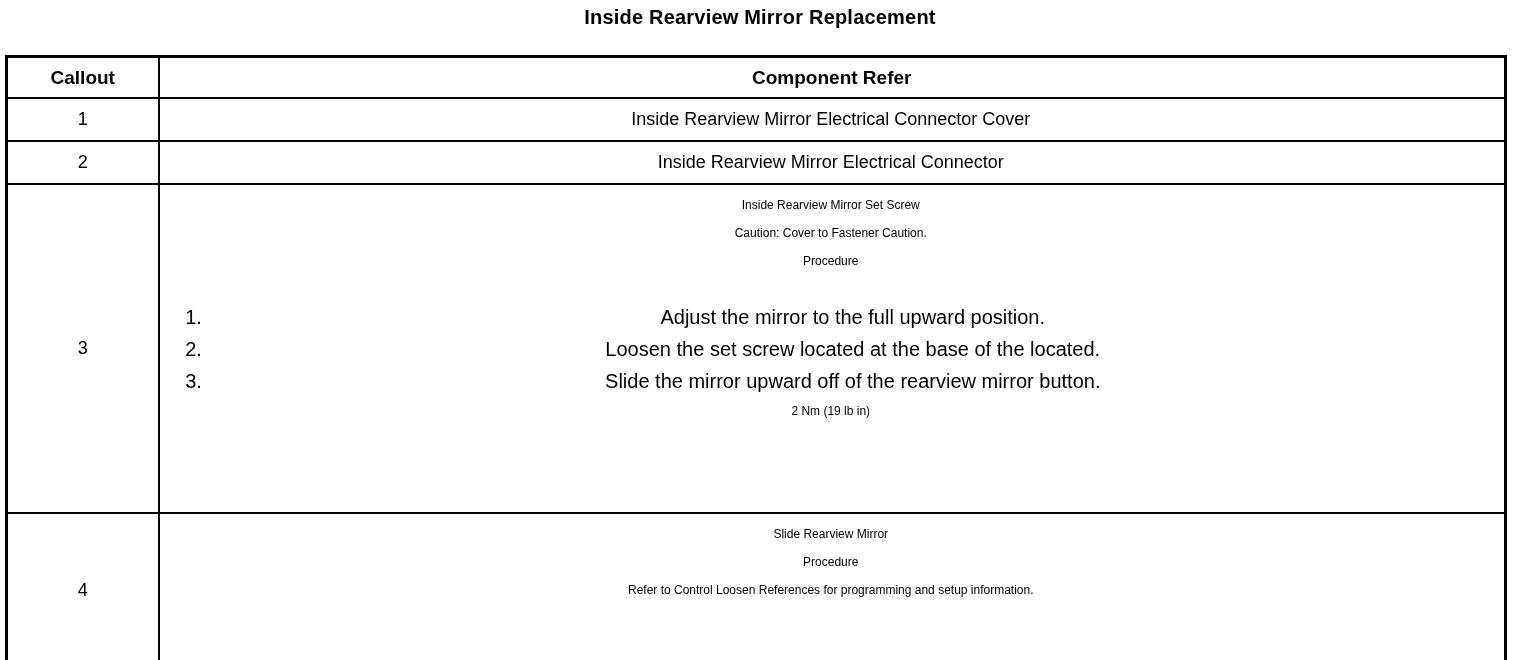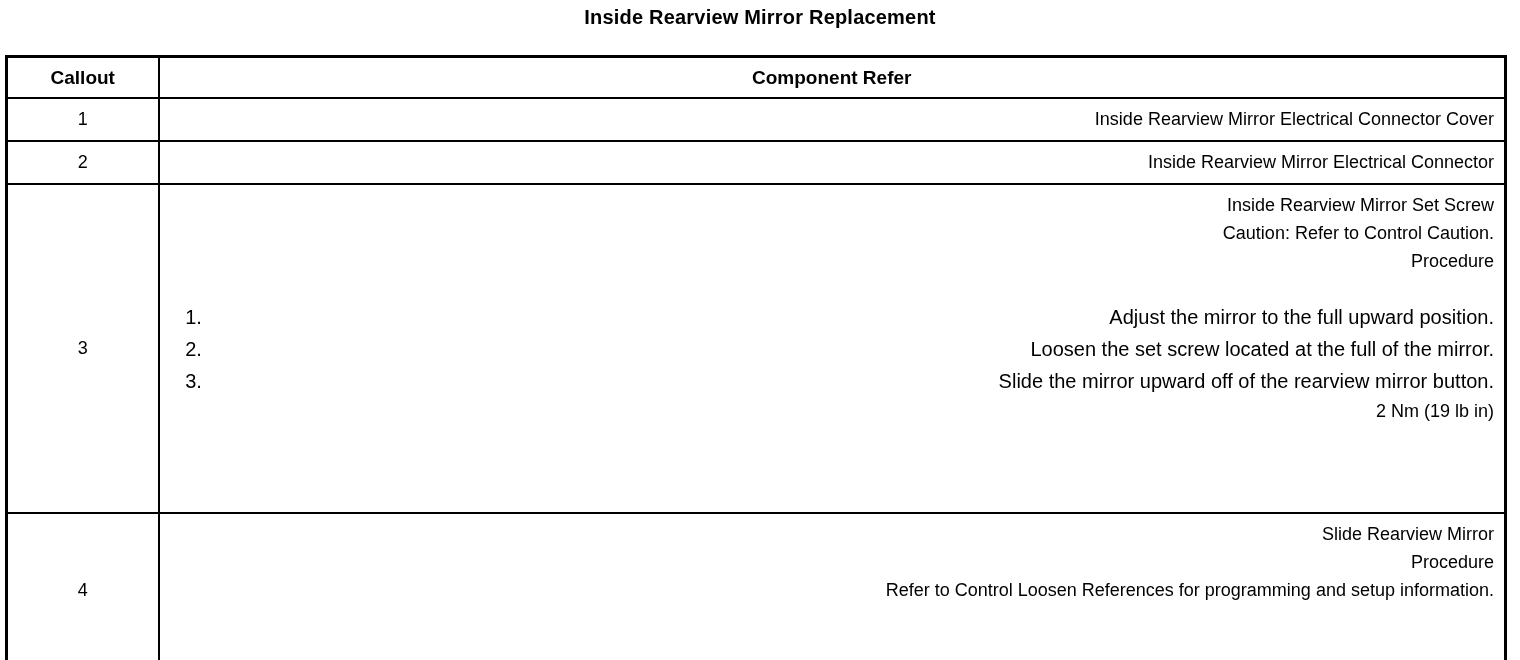--- a/index.html
+++ b/index.html
@@ -51,33 +51,33 @@
     padding: 0;
   }
   td.callout-cell {
     text-align: center;
     vertical-align: middle;
     font-size: 18px;
     padding: 0;
   }
   td.component-cell {
     vertical-align: middle;
-    text-align: right;
+    text-align: center;
     padding: 6px 10px 6px 8px;
   }
   td.component-cell.multi {
     vertical-align: top;
   }
   tr.simple-row { height: 43px; }
   tr.row3 { height: 329px; }
   tr.row4 { height: 155px; }
   p.line {
     margin: 0;
     line-height: 28px;
-    font-size: 18px;
+    font-size: 12px;
   }
   .gap { margin-top: 26px; }
   .bold { font-weight: normal; }
   .indent { margin-left: 36px; }
   ol.steps {
     margin: 26px 0 0 0;
     padding-left: 40px;
     font-size: 20px;
   }
   ol.steps li {
@@ -109,25 +109,25 @@
         <td class="component-cell">Inside Rearview Mirror Electrical Connector Cover</td>
       </tr>
       <tr class="simple-row">
         <td class="callout-cell">2</td>
         <td class="component-cell">Inside Rearview Mirror Electrical Connector</td>
       </tr>
       <tr class="row3">
         <td class="callout-cell">3</td>
         <td class="component-cell multi">
           <p class="line">Inside Rearview Mirror Set Screw</p>
-          <p class="line gap"><span class="bold">Caution:</span><span> Refer to Control Caution.</span></p>
+          <p class="line gap"><span class="bold">Caution:</span><span> Cover to Fastener Caution.</span></p>
           <p class="line gap bold indent">Procedure</p>
           <ol class="steps">
             <li>Adjust the mirror to the full upward position.</li>
-            <li>Loosen the set screw located at the full of the mirror.</li>
+            <li>Loosen the set screw located at the base of the located.</li>
             <li>Slide the mirror upward off of the rearview mirror button.</li>
           </ol>
           <p class="line gap bold">2 Nm (19 lb in)</p>
         </td>
       </tr>
       <tr class="row4">
         <td class="callout-cell">4</td>
         <td class="component-cell multi">
           <p class="line">Slide Rearview Mirror</p>
           <p class="line gap bold">Procedure</p>

